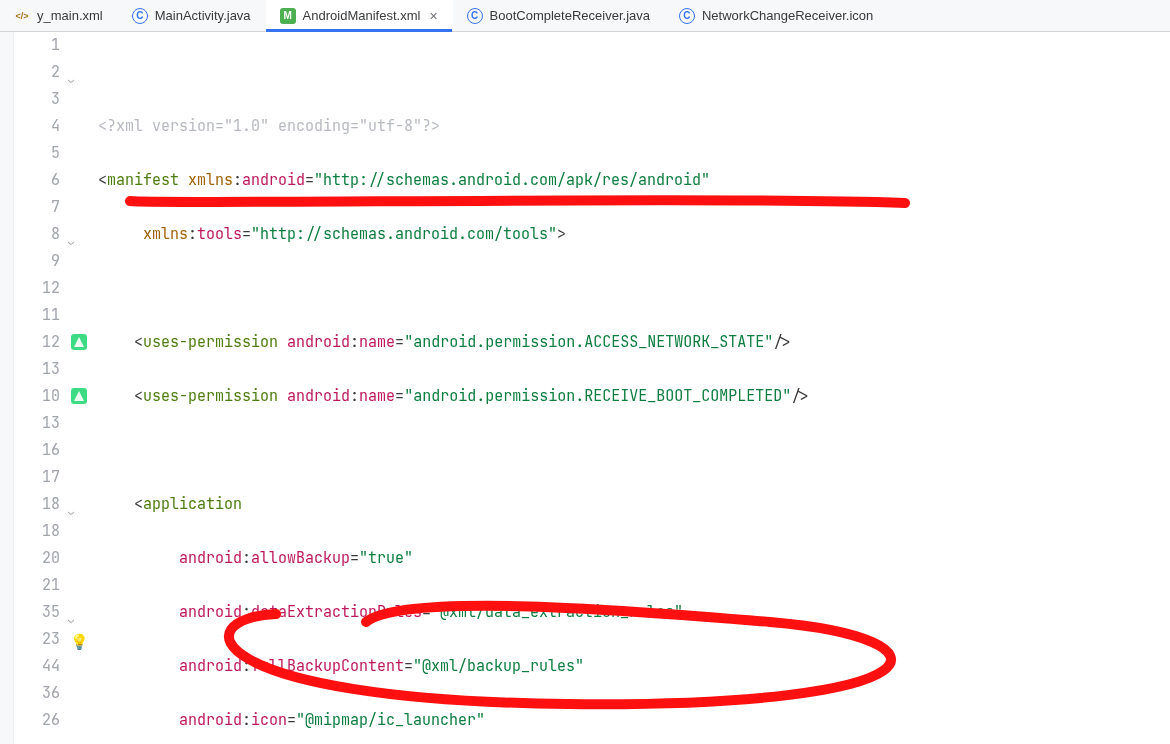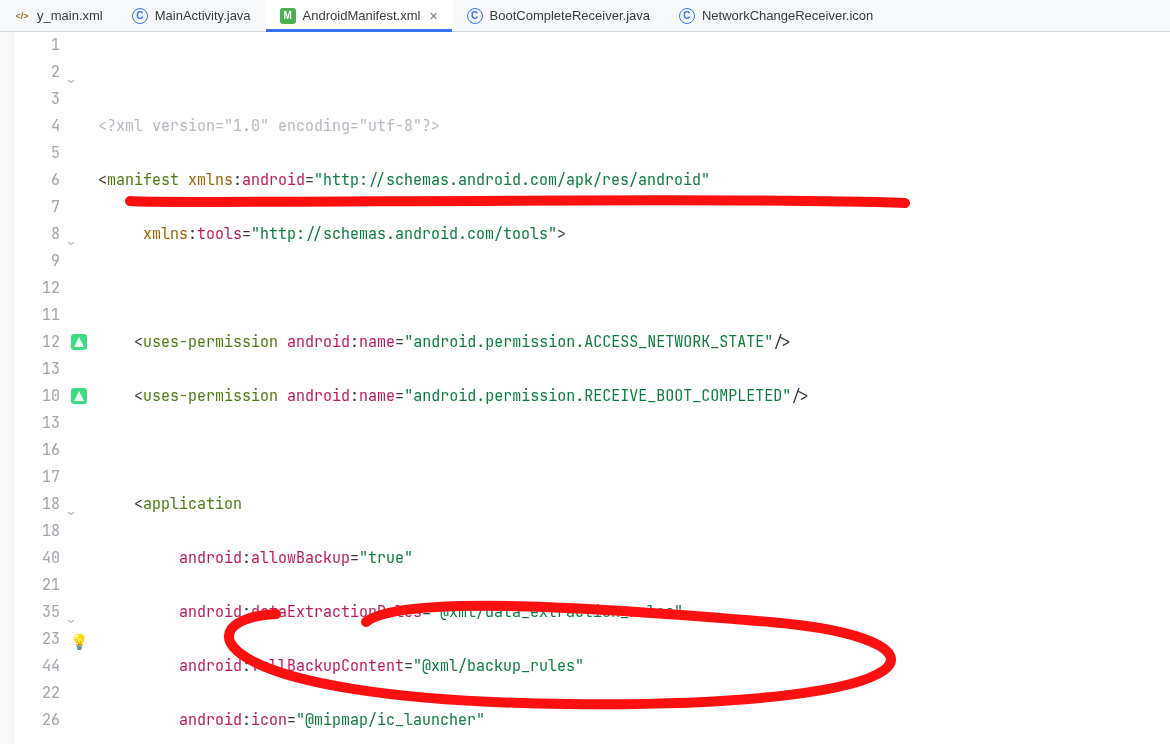--- a/index.html
+++ b/index.html
@@ -85,26 +85,26 @@
         <div class="ln">12</div>
         <div class="ln">11</div>
         <div class="ln">12</div>
         <div class="ln">13</div>
         <div class="ln">10</div>
         <div class="ln">13</div>
         <div class="ln">16</div>
         <div class="ln">17</div>
         <div class="ln">18</div>
         <div class="ln">18</div>
-        <div class="ln">40</div>
+        <div class="ln">20</div>
         <div class="ln">21</div>
         <div class="ln">35</div>
         <div class="ln">23</div>
         <div class="ln">44</div>
-        <div class="ln">22</div>
+        <div class="ln">36</div>
         <div class="ln">26</div>
       </div>
     <div class="gutter-extra" id="gextra">
         <div class="fold" style="top: 34px;">⌄</div>
         <div class="fold" style="top: 196px;">⌄</div>
         <div class="fold" style="top: 466px;">⌄</div>
         <div class="fold" style="top: 574px;">⌄</div>
         <div class="badge" style="top: 302px;"></div>
         <div class="badge" style="top: 356px;"></div>
         <div class="bulb" style="top: 597px;">💡</div>

